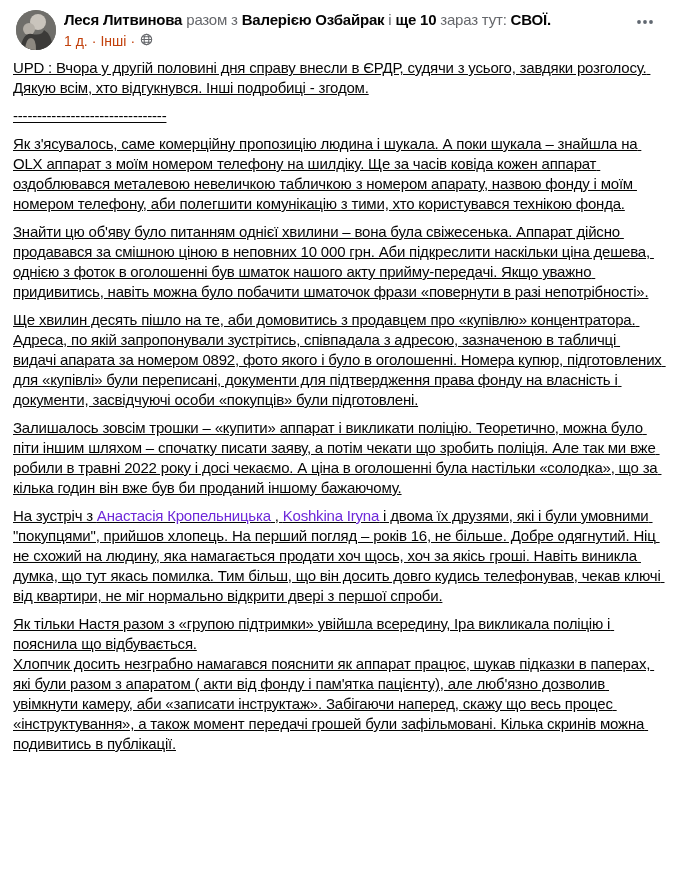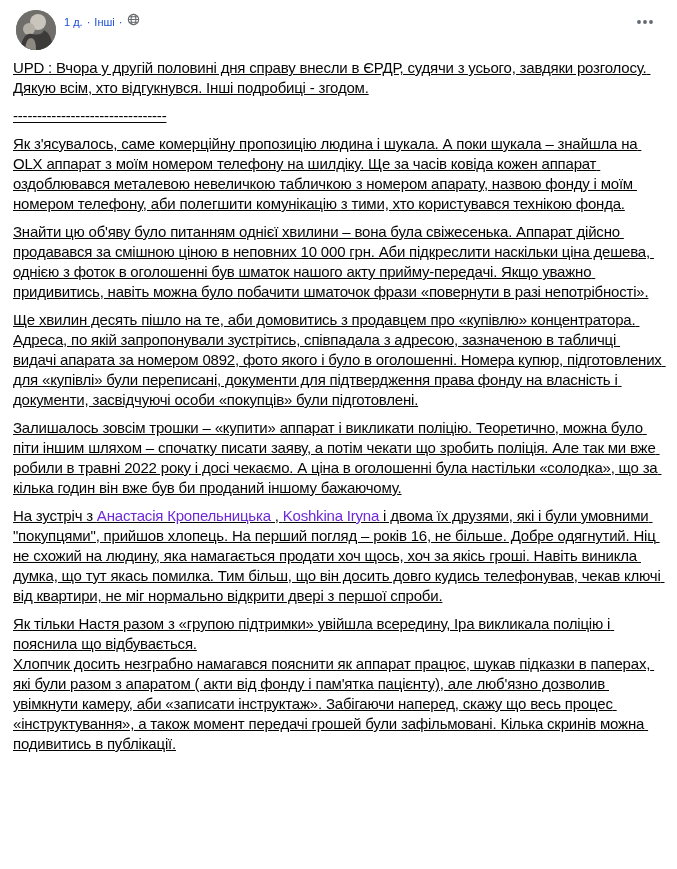--- a/index.html
+++ b/index.html
@@ -35,23 +35,23 @@
     letter-spacing: -0.2px;
     color: #65676b;
   }
   .header-line1 .strong {
     font-weight: 700;
     color: #050505;
     cursor: pointer;
   }
   .header-line2 {
     margin-top: 3px;
-    font-size: 11px;
+    font-size: 14px;
     line-height: 16px;
-    color: #1d4ed8;
+    color: #c2410c;
     display: flex;
     align-items: center;
     gap: 4px;
   }
   .header-line2 .meta-link { cursor: pointer; }
   .globe { display: inline-block; margin-left: 1px; }
   .more-button {
     position: absolute;
     top: 12px; right: 18px;
     width: 28px; height: 20px;
@@ -87,20 +87,29 @@
     <div class="avatar">
       <svg width="40" height="40" viewBox="0 0 40 40">
         <rect width="40" height="40" fill="#6f6e6a"></rect>
         <circle cx="22" cy="12" r="8" fill="#c9c4bc"></circle>
         <circle cx="13" cy="19" r="6" fill="#b3aea6"></circle>
         <path d="M4 40 Q7 22 16 24 Q26 26 28 20 Q36 24 37 40 Z" fill="#3c3b39"></path>
         <path d="M9 40 Q10 28 15 28 Q20 28 20 40 Z" fill="#8d8880"></path>
       </svg>
     </div>
     <div class="header-text">
+      <div class="header-line1">
+        <span class="strong">Леся Литвинова</span>
+        <span>разом з</span>
+        <span class="strong">Валерією Озбайрак</span>
+        <span>і</span>
+        <span class="strong">ще 10</span>
+        <span>зараз тут:</span>
+        <span class="strong">СВОЇ.</span>
+      </div>
       <div class="header-line2">
         <span class="meta-link">1 д.</span>
         <span>·</span>
         <span class="meta-link">Інші</span>
         <span>·</span>
         <span class="globe">
           <svg width="13" height="13" viewBox="0 0 16 16" fill="none" stroke="#65676b" stroke-width="1.3">
             <circle cx="8" cy="8" r="6.4"></circle>
             <ellipse cx="8" cy="8" rx="2.9" ry="6.4"></ellipse>
             <line x1="1.6" y1="8" x2="14.4" y2="8"></line>

